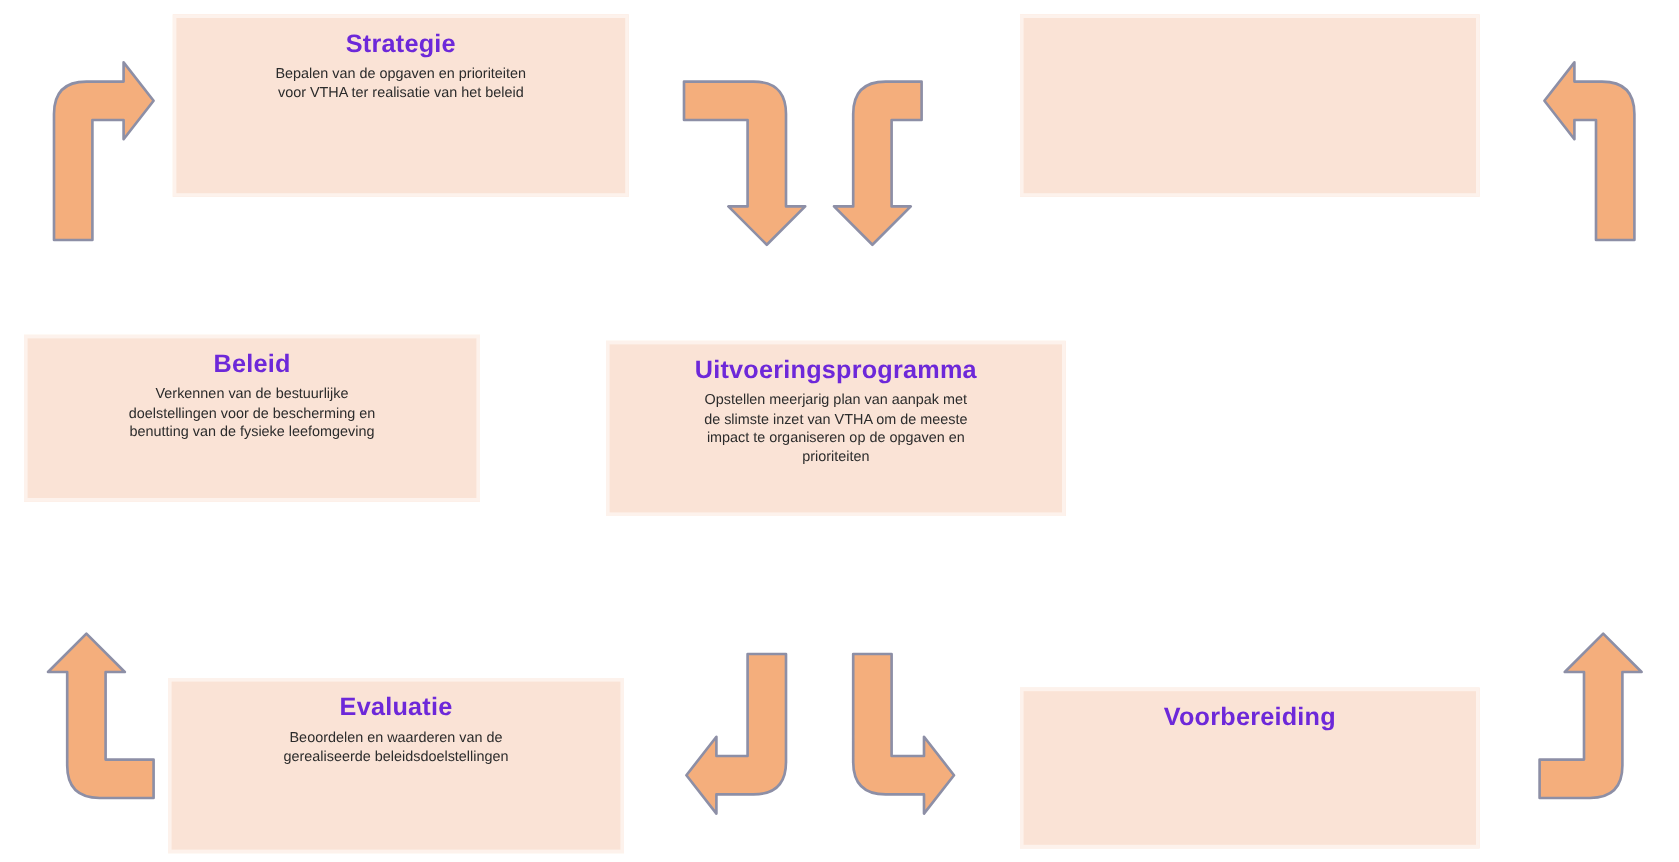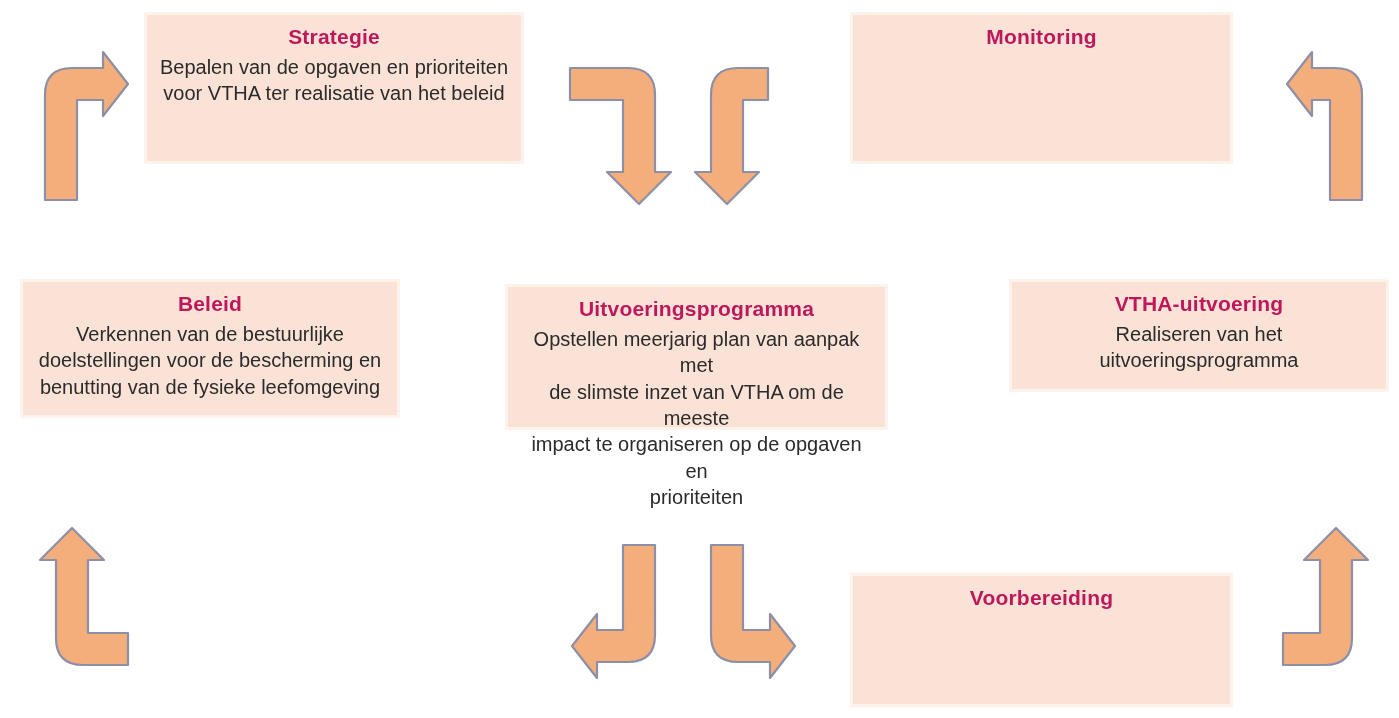--- a/index.html
+++ b/index.html
@@ -29,24 +29,24 @@
     text-align: center;
     padding: 10px 12px 8px 12px;
     color: #1a1a1a;
   }
   .node-title {
     font-size: 21px;
     font-weight: bold;
     line-height: 1.18;
     letter-spacing: 0.2px;
     margin: 0 0 4px 0;
-    color: #be185d;
+    color: #6d28d9;
   }
   .node-desc {
-    font-size: 20px;
+    font-size: 12px;
     line-height: 1.32;
     margin: 0;
     color: #2b2b2b;
     white-space: pre-line;
   }
   .arrow-layer {
     position: absolute;
     left: 0; top: 0;
     width: 1399px;
     height: 718px;
@@ -99,41 +99,41 @@
     </g>
   </svg>
 
   <div class="node-box" style="left:144px; top:12px; width:380px; height:152px;">
     <div class="node-title">Strategie</div>
     <div class="node-desc">Bepalen van de opgaven en prioriteiten
 voor VTHA ter realisatie van het beleid</div>
   </div>
 
   <div class="node-box" style="left:850px; top:12px; width:383px; height:152px;">
-    <div class="node-title">Monitoring</div>
   </div>
 
   <div class="node-box" style="left:20px; top:279px; width:380px; height:139px;">
     <div class="node-title">Beleid</div>
     <div class="node-desc">Verkennen van de bestuurlijke
 doelstellingen voor de bescherming en
 benutting van de fysieke leefomgeving</div>
   </div>
 
   <div class="node-box" style="left:505px; top:284px; width:383px; height:146px;">
     <div class="node-title">Uitvoeringsprogramma</div>
     <div class="node-desc">Opstellen meerjarig plan van aanpak met
 de slimste inzet van VTHA om de meeste
 impact te organiseren op de opgaven en
 prioriteiten</div>
   </div>
 
-  <div class="node-box" style="left:1009px; top:279px; width:380px; height:113px;">
-    <div class="node-title">VTHA-uitvoering</div>
-    <div class="node-desc">Realiseren van het uitvoeringsprogramma</div>
+
+  <div class="node-box" style="left:140px; top:565px; width:380px; height:146px;">
+    <div class="node-title">Evaluatie</div>
+    <div class="node-desc">Beoordelen en waarderen van de
+gerealiseerde beleidsdoelstellingen</div>
   </div>
-
 
   <div class="node-box" style="left:850px; top:573px; width:383px; height:134px;">
     <div class="node-title">Voorbereiding</div>
   </div>
 
 </div>
 
 </body></html>

